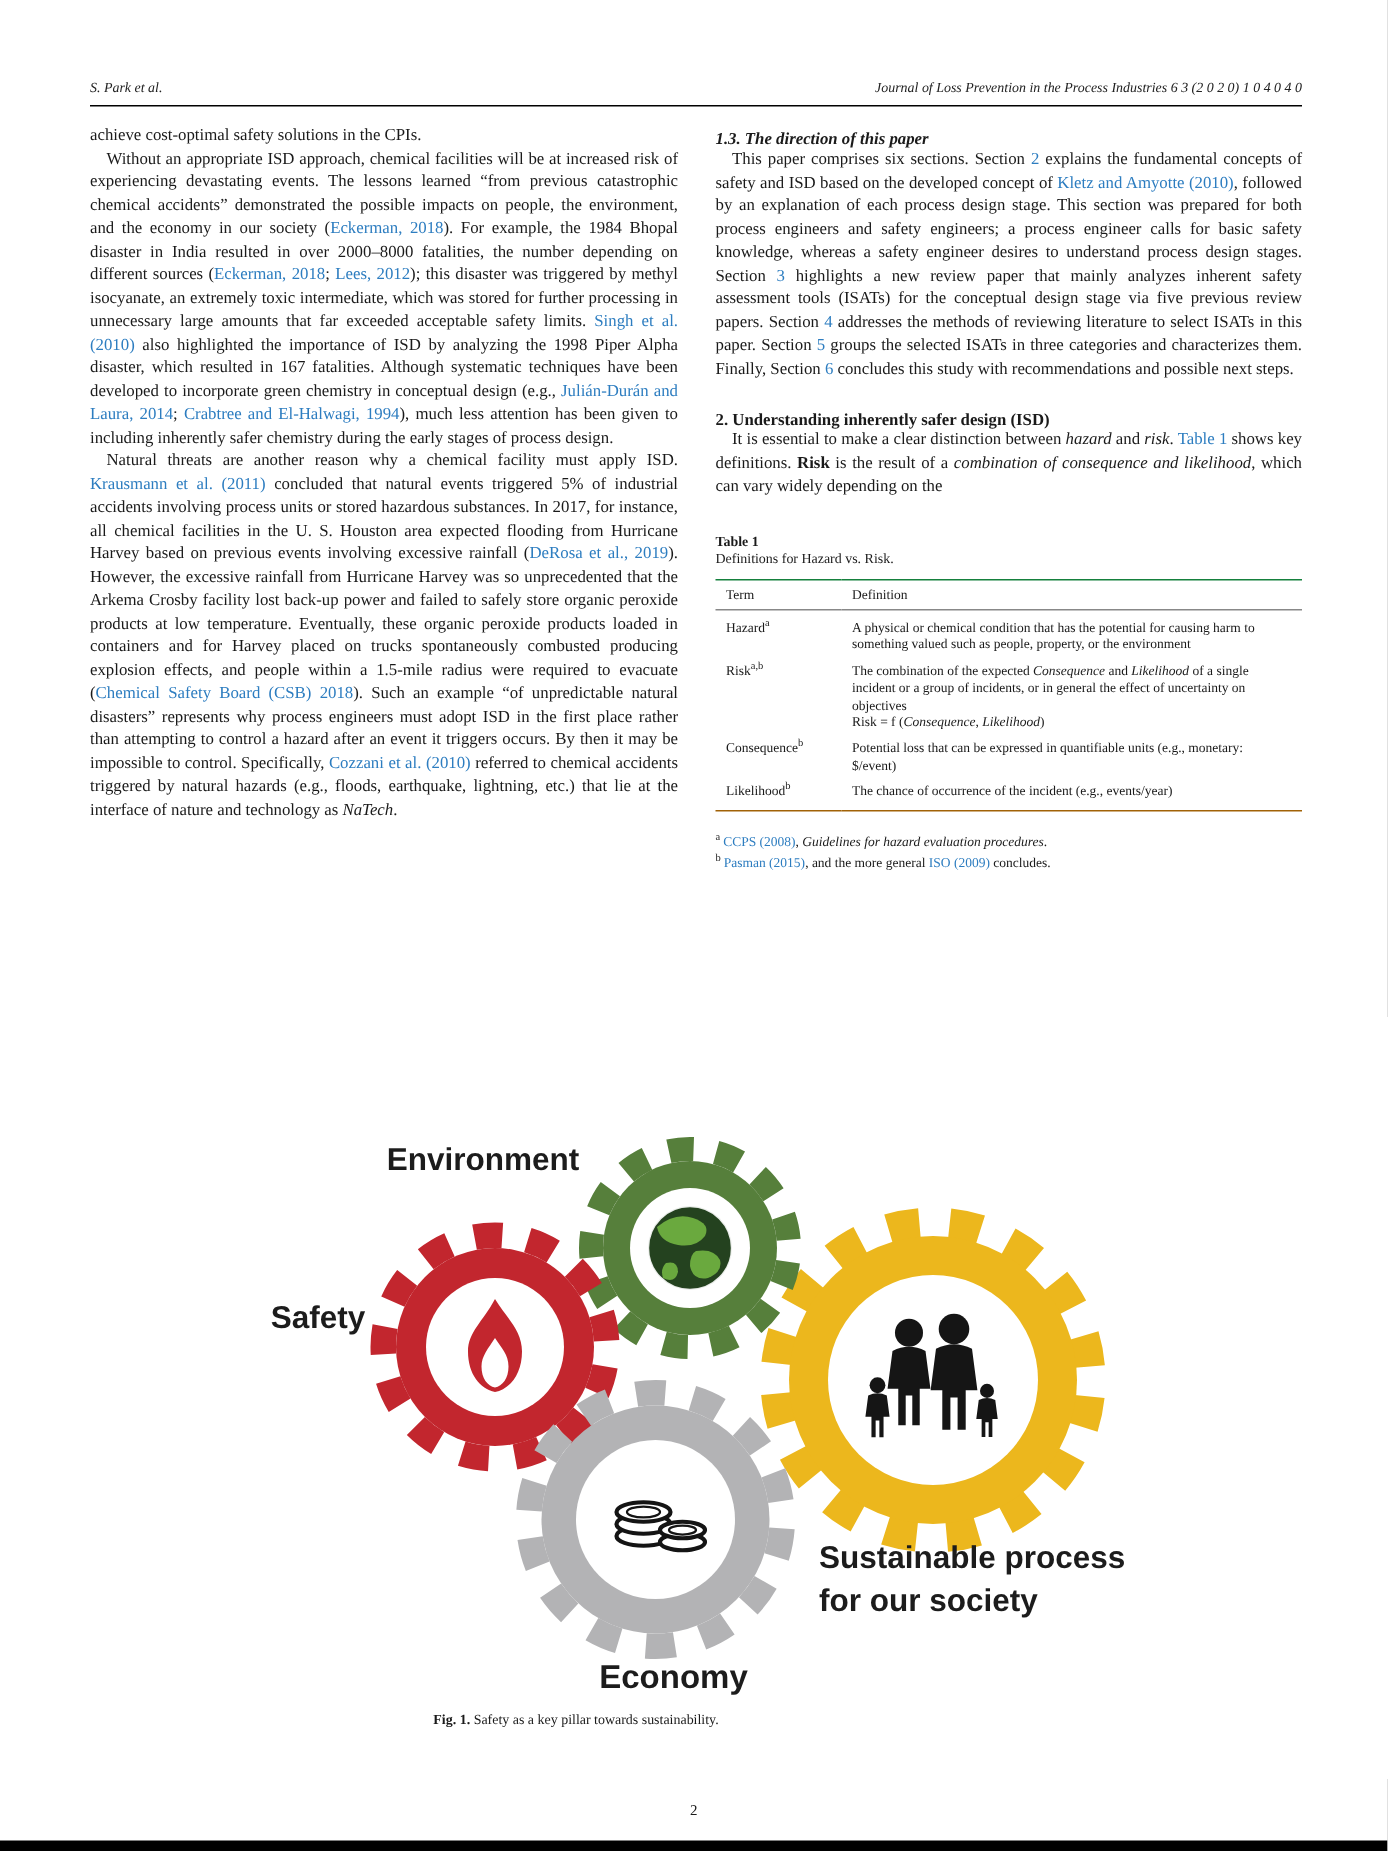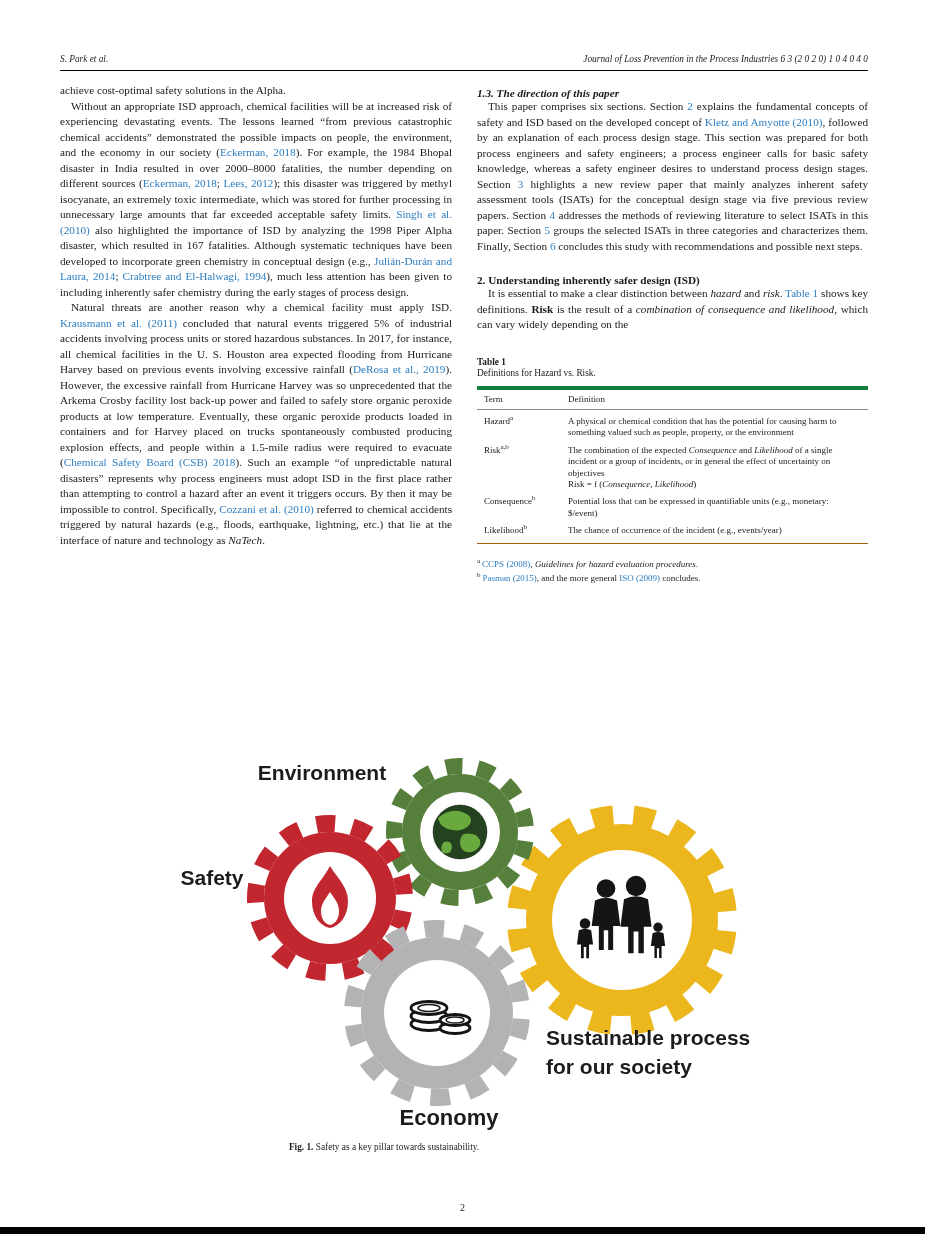--- a/index.html
+++ b/index.html
@@ -32,21 +32,21 @@
   .seg-i { font-style:italic; }
   .seg-b { font-weight:bold; }
   a.seg-link { color:var(--link-color); text-decoration:none; cursor:pointer; }
 
   
   .table-block { margin-top:24px; }
   .table-label { font-weight:bold; font-size:9.3px; }
   .table-caption { font-size:9.3px; margin:1px 0 8px 0; }
   table.defs { width:100%; border-collapse:collapse; font-size:9px; line-height:11.4px; }
   table.defs th { font-weight:normal; text-align:left; padding:4px 8px 4px 7px;
-                  border-top:4px solid #15803d; border-bottom:1px solid #888; }
+                  border-top:1px solid #15803d; border-bottom:1px solid #888; }
   table.defs td { vertical-align:top; padding:3px 8px 3px 7px; }
   table.defs .term-col { width:84px; }
   table.defs tbody tr:first-child td { padding-top:6px; }
   table.defs tbody tr:last-child td { border-bottom:1px solid #a16207; padding-bottom:6px; }
   sup { font-size:7px; line-height:0; }
   .footnotes { margin-top:15px; font-size:9px; line-height:11.5px; }
   .footnote { margin-top:3px; padding-left:9px; text-indent:-9px; }
   .footnote sup { margin-right:2px; }
 
   
@@ -63,21 +63,21 @@
 
 <div class="page">
 
   <div class="running-head">
     <span>S. Park et al.</span>
     <span>Journal of Loss Prevention in the Process Industries 6 3 (2 0 2 0) 1 0 4 0 4 0</span>
   </div>
   <div class="head-rule"></div>
 
   <div class="col col-left">
-    <p class="body">achieve cost-optimal safety solutions in the Alpha.</p>
+    <p class="body">achieve cost-optimal safety solutions in the CPIs.</p>
     <p class="body indent"><span class="seg-plain">Without an appropriate ISD approach, chemical facilities will be at increased risk of experiencing devastating events. The lessons learned “from previous catastrophic chemical accidents” demonstrated the possible impacts on people, the environment, and the economy in our society (</span><a class="seg-link">Eckerman, 2018</a><span class="seg-plain">). For example, the 1984 Bhopal disaster in India resulted in over 2000–8000 fatalities, the number depending on different sources (</span><a class="seg-link">Eckerman, 2018</a><span class="seg-plain">; </span><a class="seg-link">Lees, 2012</a><span class="seg-plain">); this disaster was triggered by methyl isocyanate, an extremely toxic intermediate, which was stored for further processing in unnecessary large amounts that far exceeded acceptable safety limits. </span><a class="seg-link">Singh et al. (2010)</a><span class="seg-plain"> also highlighted the importance of ISD by analyzing the 1998 Piper Alpha disaster, which resulted in 167 fatalities. Although systematic techniques have been developed to incorporate green chemistry in conceptual design (e.g., </span><a class="seg-link">Julián-Durán and Laura, 2014</a><span class="seg-plain">; </span><a class="seg-link">Crabtree and El-Halwagi, 1994</a><span class="seg-plain">), much less attention has been given to including inherently safer chemistry during the early stages of process design.</span></p>
     <p class="body indent"><span class="seg-plain">Natural threats are another reason why a chemical facility must apply ISD. </span><a class="seg-link">Krausmann et al. (2011)</a><span class="seg-plain"> concluded that natural events triggered 5% of industrial accidents involving process units or stored hazardous substances. In 2017, for instance, all chemical facilities in the U. S. Houston area expected flooding from Hurricane Harvey based on previous events involving excessive rainfall (</span><a class="seg-link">DeRosa et al., 2019</a><span class="seg-plain">). However, the excessive rainfall from Hurricane Harvey was so unprecedented that the Arkema Crosby facility lost back-up power and failed to safely store organic peroxide products at low temperature. Eventually, these organic peroxide products loaded in containers and for Harvey placed on trucks spontaneously combusted producing explosion effects, and people within a 1.5-mile radius were required to evacuate (</span><a class="seg-link">Chemical Safety Board (CSB) 2018</a><span class="seg-plain">). Such an example “of unpredictable natural disasters” represents why process engineers must adopt ISD in the first place rather than attempting to control a hazard after an event it triggers occurs. By then it may be impossible to control. Specifically, </span><a class="seg-link">Cozzani et al. (2010)</a><span class="seg-plain"> referred to chemical accidents triggered by natural hazards (e.g., floods, earthquake, lightning, etc.) that lie at the interface of nature and technology as </span><span class="seg-i">NaTech</span><span class="seg-plain">.</span></p>
   </div>
 
   <div class="col col-right">
     <h3 class="h-italic">1.3. The direction of this paper</h3>
     <p class="body indent p-r1"><span class="seg-plain">This paper comprises six sections. Section </span><a class="seg-link">2</a><span class="seg-plain"> explains the fundamental concepts of safety and ISD based on the developed concept of </span><a class="seg-link">Kletz and Amyotte (2010)</a><span class="seg-plain">, followed by an explanation of each process design stage. This section was prepared for both process engineers and safety engineers; a process engineer calls for basic safety knowledge, whereas a safety engineer desires to understand process design stages. Section </span><a class="seg-link">3</a><span class="seg-plain"> highlights a new review paper that mainly analyzes inherent safety assessment tools (ISATs) for the conceptual design stage via five previous review papers. Section </span><a class="seg-link">4</a><span class="seg-plain"> addresses the methods of reviewing literature to select ISATs in this paper. Section </span><a class="seg-link">5</a><span class="seg-plain"> groups the selected ISATs in three categories and characterizes them. Finally, Section </span><a class="seg-link">6</a><span class="seg-plain"> concludes this study with recommendations and possible next steps.</span></p>
     <h2 class="h-bold h2-sec">2. Understanding inherently safer design (ISD)</h2>
     <p class="body indent p-r2"><span class="seg-plain">It is essential to make a clear distinction between </span><span class="seg-i">hazard</span><span class="seg-plain"> and </span><span class="seg-i">risk</span><span class="seg-plain">. </span><a class="seg-link">Table 1</a><span class="seg-plain"> shows key definitions. </span><span class="seg-b">Risk</span><span class="seg-plain"> is the result of a </span><span class="seg-i">combination of consequence and likelihood</span><span class="seg-plain">, which can vary widely depending on the</span></p>
 

